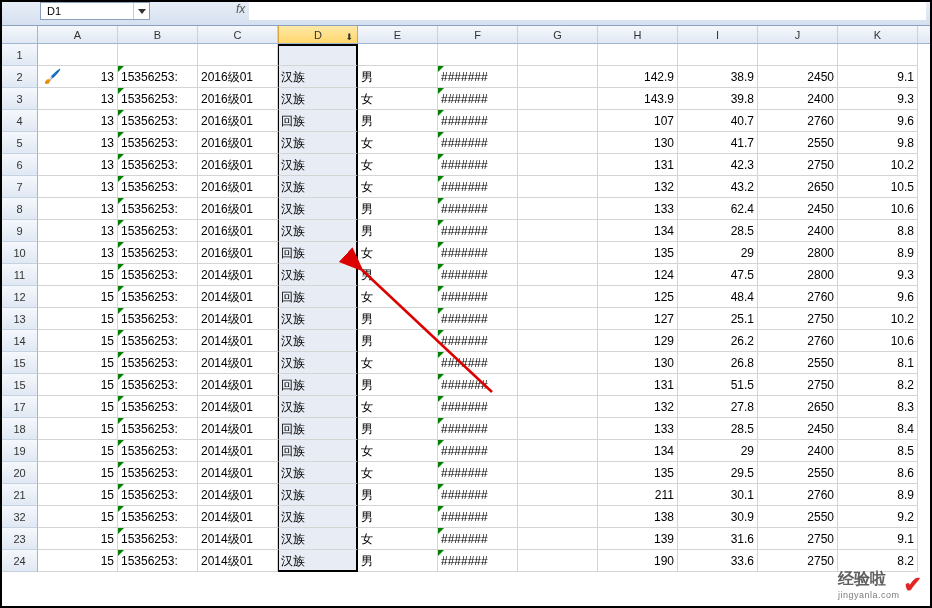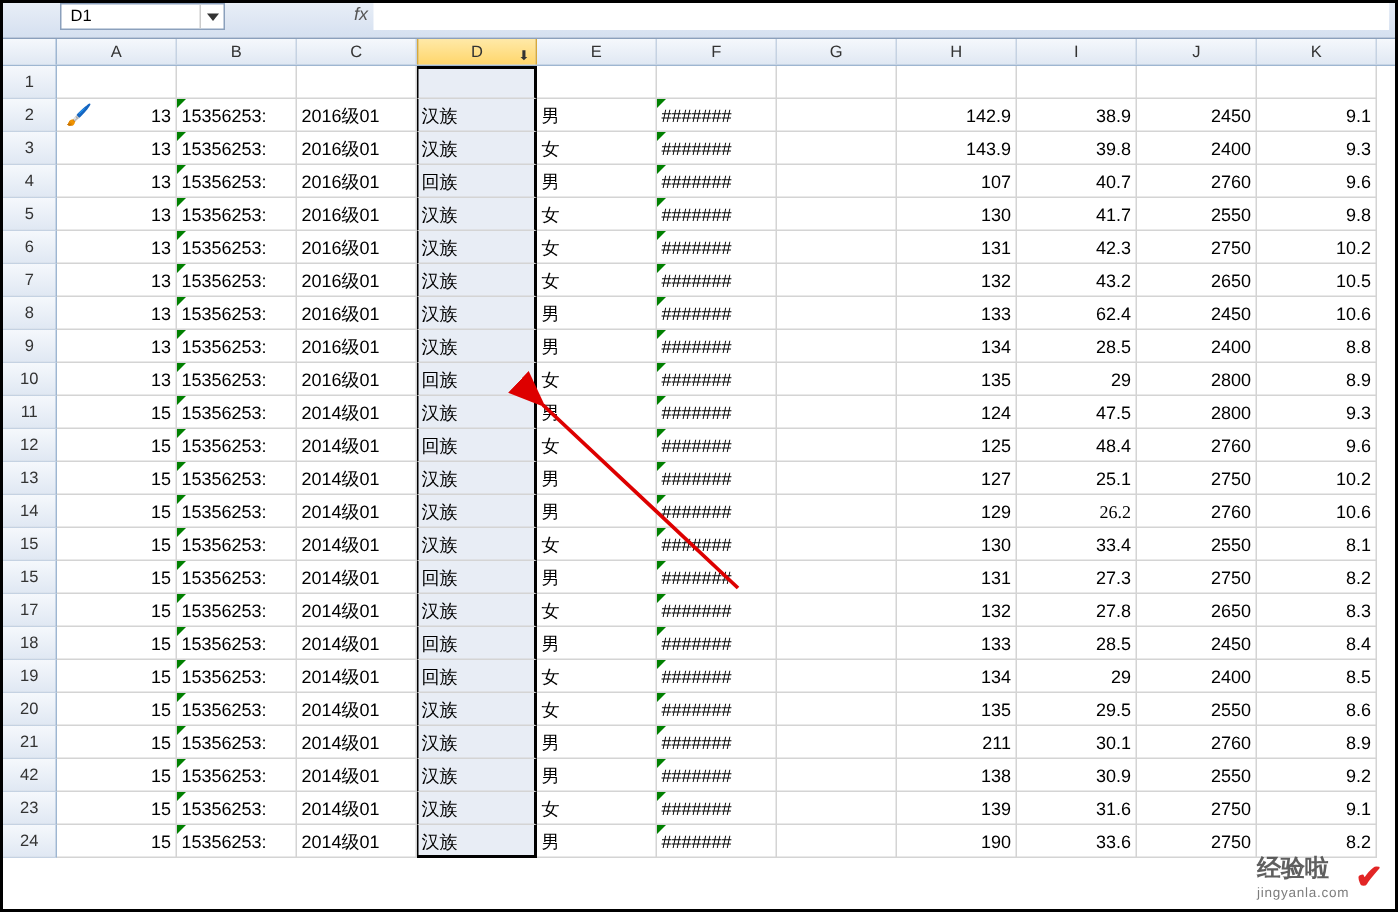--- a/index.html
+++ b/index.html
@@ -251,49 +251,49 @@
     <div class="row">
       <div class="row-header">14</div>
       <div class="cell right" style="width: 80px;">15</div>
       <div class="cell left green-tri" style="width: 80px;">15356253:</div>
       <div class="cell left" style="width: 80px;">2014级01</div>
       <div class="cell selected-col left" style="width: 80px;">汉族</div>
       <div class="cell left" style="width: 80px;">男</div>
       <div class="cell left green-tri" style="width: 80px;">#######</div>
       <div class="cell left" style="width: 80px;"></div>
       <div class="cell right" style="width: 80px;">129</div>
-      <div class="cell right" style="width: 80px; font-family: Liberation Serif, serif;">26.2</div>
+      <div class="cell right" style="width: 80px;">26.2</div>
       <div class="cell right" style="width: 80px;">2760</div>
       <div class="cell right" style="width: 80px;">10.6</div>
     </div>
     <div class="row">
       <div class="row-header">15</div>
       <div class="cell right" style="width: 80px;">15</div>
       <div class="cell left green-tri" style="width: 80px;">15356253:</div>
       <div class="cell left" style="width: 80px;">2014级01</div>
       <div class="cell selected-col left" style="width: 80px;">汉族</div>
       <div class="cell left" style="width: 80px;">女</div>
       <div class="cell left green-tri" style="width: 80px;">#######</div>
       <div class="cell left" style="width: 80px;"></div>
       <div class="cell right" style="width: 80px;">130</div>
-      <div class="cell right" style="width: 80px;">33.4</div>
+      <div class="cell right" style="width: 80px;">26.8</div>
       <div class="cell right" style="width: 80px;">2550</div>
       <div class="cell right" style="width: 80px;">8.1</div>
     </div>
     <div class="row">
       <div class="row-header">15</div>
       <div class="cell right" style="width: 80px;">15</div>
       <div class="cell left green-tri" style="width: 80px;">15356253:</div>
       <div class="cell left" style="width: 80px;">2014级01</div>
       <div class="cell selected-col left" style="width: 80px;">回族</div>
       <div class="cell left" style="width: 80px;">男</div>
       <div class="cell left green-tri" style="width: 80px;">#######</div>
       <div class="cell left" style="width: 80px;"></div>
       <div class="cell right" style="width: 80px;">131</div>
-      <div class="cell right" style="width: 80px;">27.3</div>
+      <div class="cell right" style="width: 80px;">51.5</div>
       <div class="cell right" style="width: 80px;">2750</div>
       <div class="cell right" style="width: 80px;">8.2</div>
     </div>
     <div class="row">
       <div class="row-header">17</div>
       <div class="cell right" style="width: 80px;">15</div>
       <div class="cell left green-tri" style="width: 80px;">15356253:</div>
       <div class="cell left" style="width: 80px;">2014级01</div>
       <div class="cell selected-col left" style="width: 80px;">汉族</div>
       <div class="cell left" style="width: 80px;">女</div>
@@ -354,21 +354,21 @@
       <div class="cell selected-col left" style="width: 80px;">汉族</div>
       <div class="cell left" style="width: 80px;">男</div>
       <div class="cell left green-tri" style="width: 80px;">#######</div>
       <div class="cell left" style="width: 80px;"></div>
       <div class="cell right" style="width: 80px;">211</div>
       <div class="cell right" style="width: 80px;">30.1</div>
       <div class="cell right" style="width: 80px;">2760</div>
       <div class="cell right" style="width: 80px;">8.9</div>
     </div>
     <div class="row">
-      <div class="row-header">42</div>
+      <div class="row-header">32</div>
       <div class="cell right" style="width: 80px;">15</div>
       <div class="cell left green-tri" style="width: 80px;">15356253:</div>
       <div class="cell left" style="width: 80px;">2014级01</div>
       <div class="cell selected-col left" style="width: 80px;">汉族</div>
       <div class="cell left" style="width: 80px;">男</div>
       <div class="cell left green-tri" style="width: 80px;">#######</div>
       <div class="cell left" style="width: 80px;"></div>
       <div class="cell right" style="width: 80px;">138</div>
       <div class="cell right" style="width: 80px;">30.9</div>
       <div class="cell right" style="width: 80px;">2550</div>

